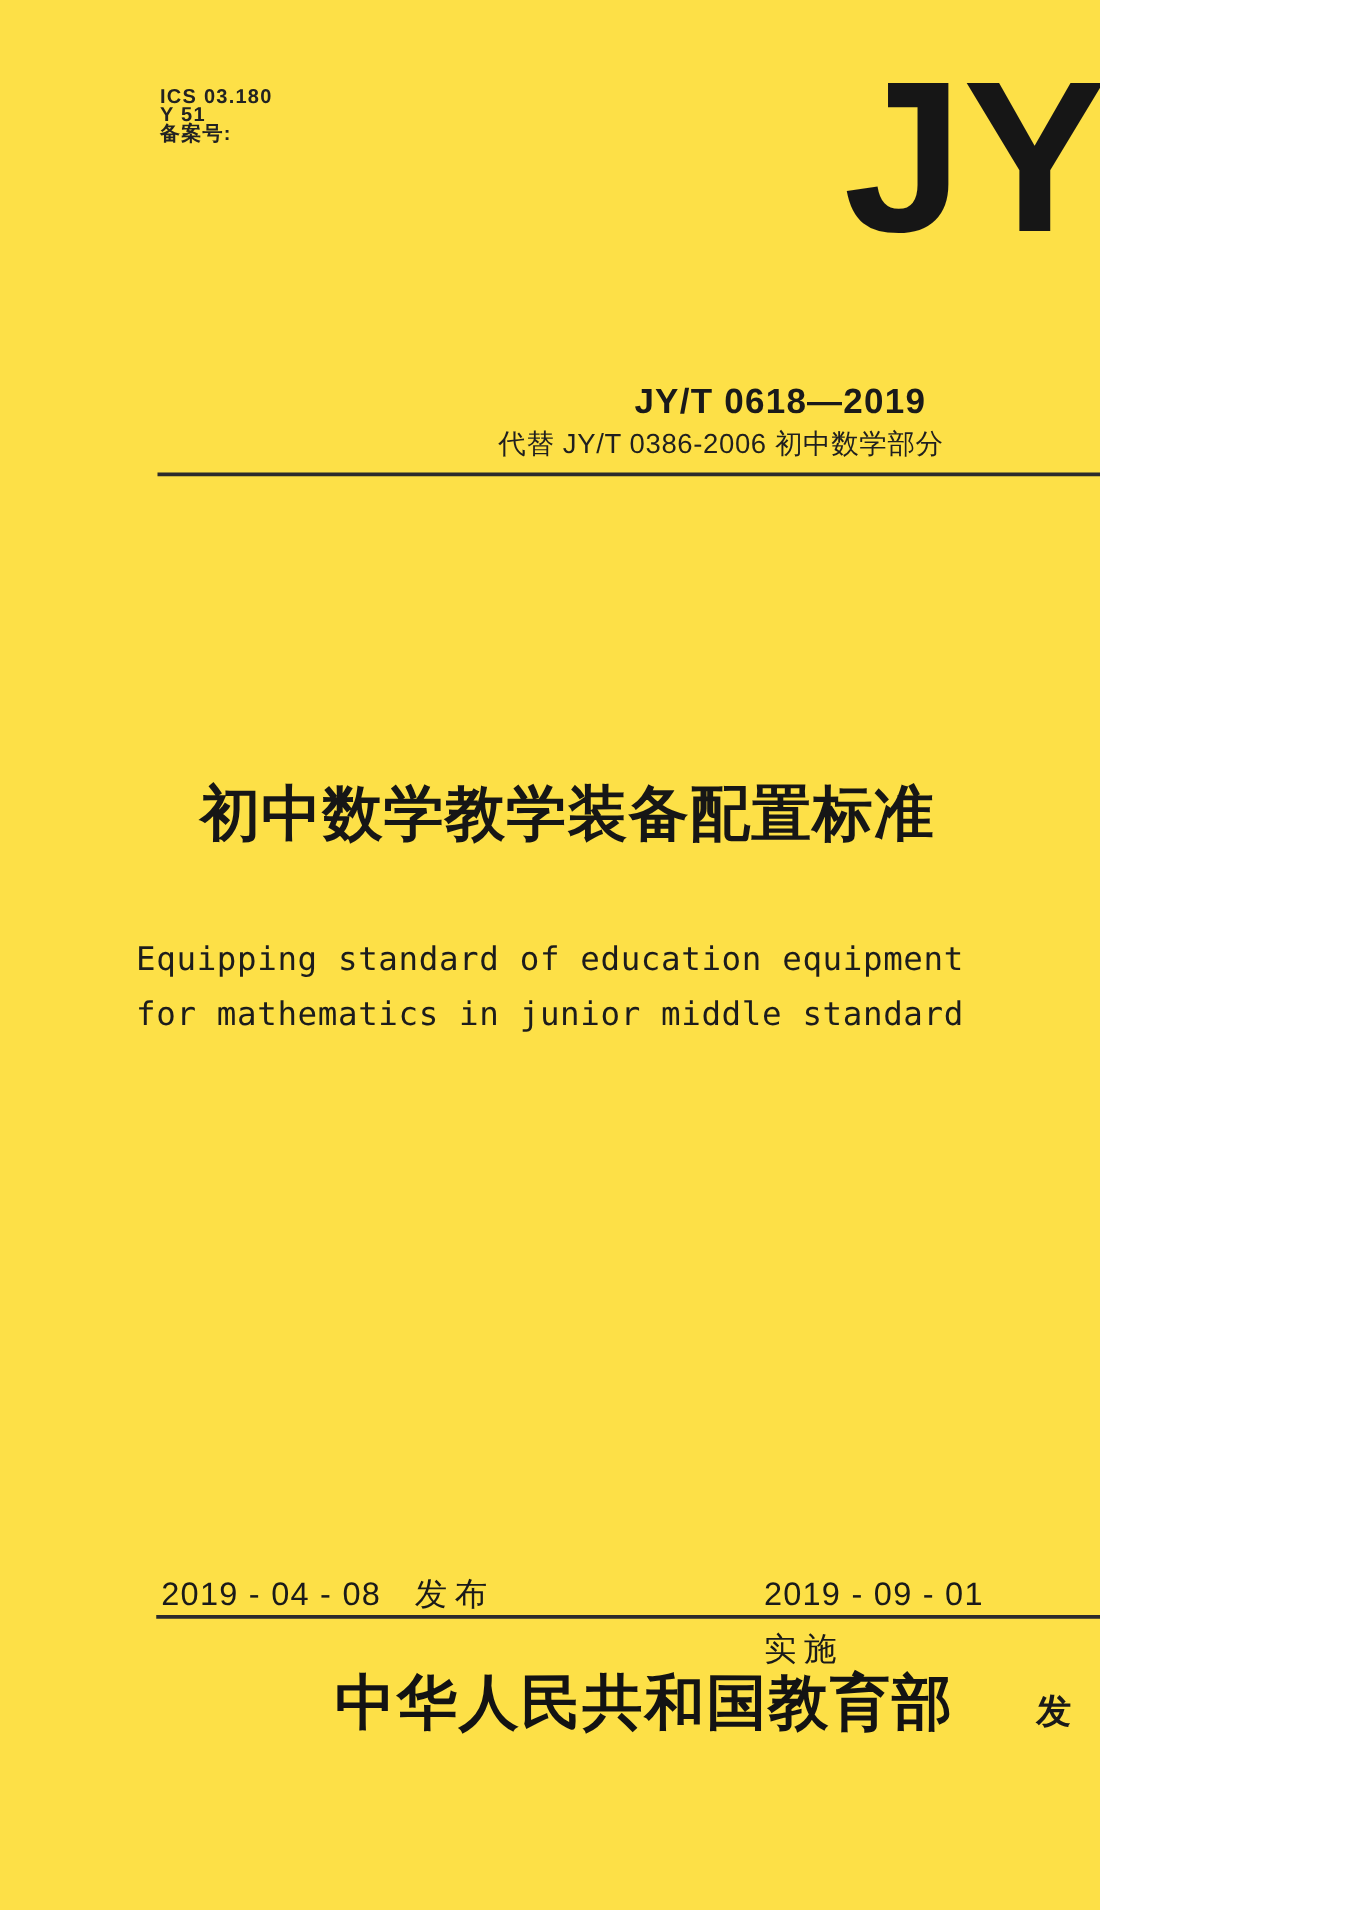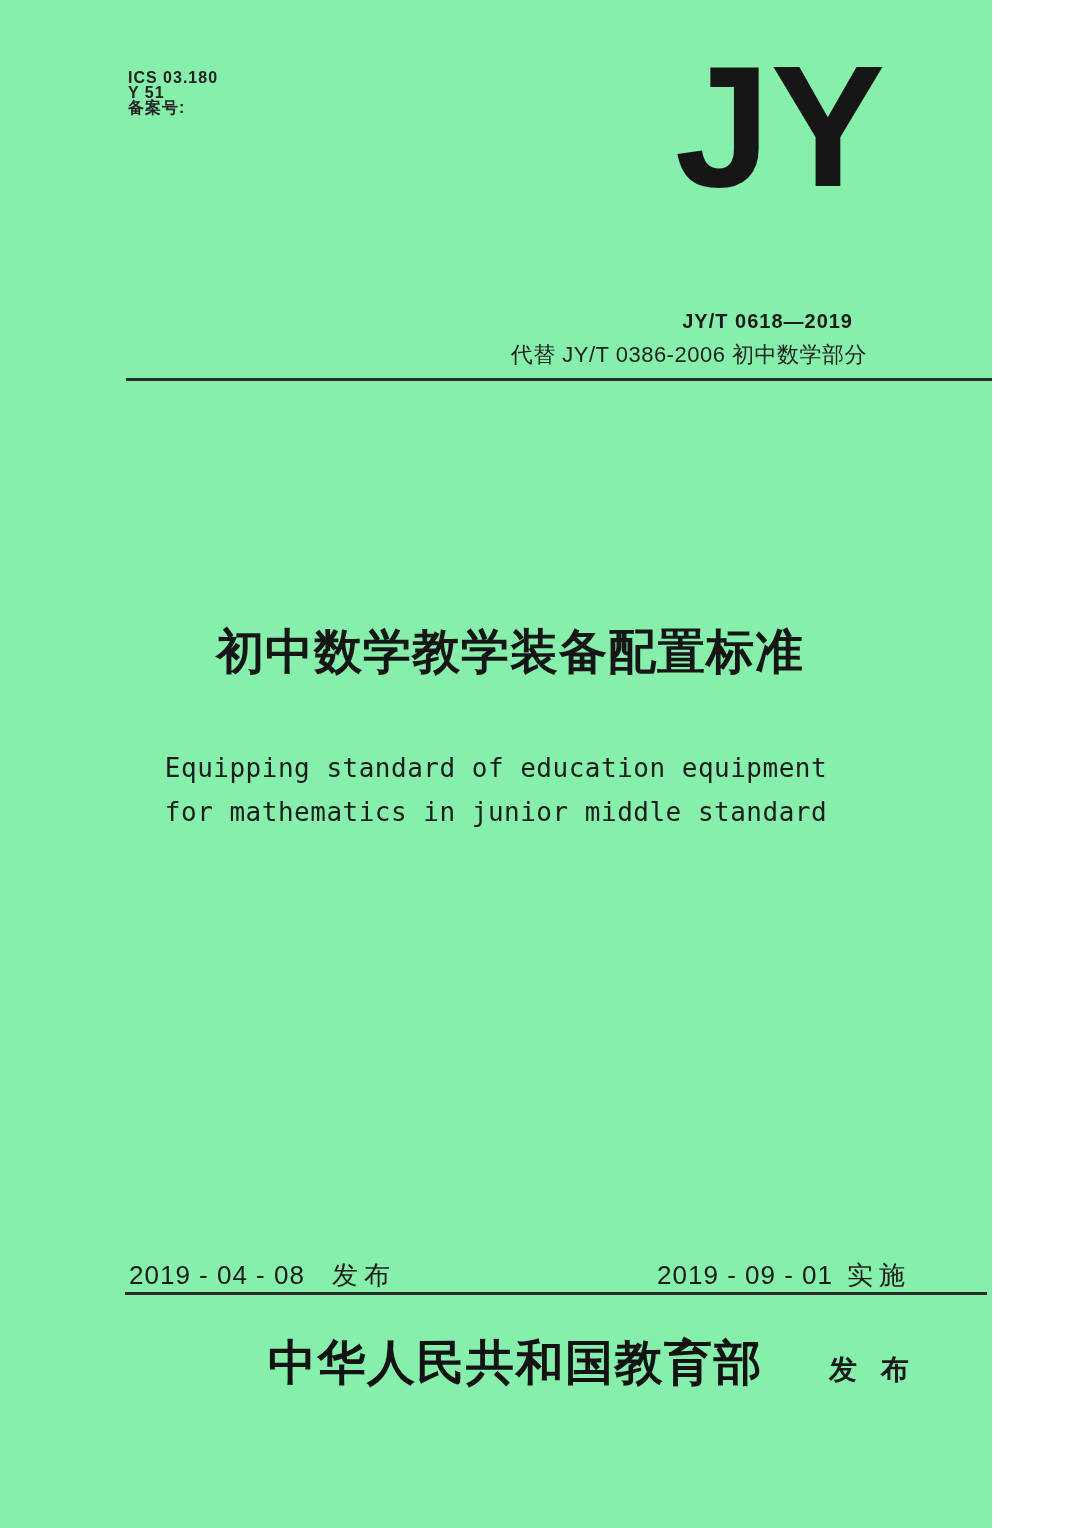--- a/index.html
+++ b/index.html
@@ -2,23 +2,23 @@
 <html><head>
 <meta charset="utf-8">
 <style>
   html, body {
     margin: 0;
     padding: 0;
     background: #ffffff;
   }
   .page {
     position: relative;
-    width: 992px;
+    width: 880px;
     height: 1528px;
-    background: #86efac;
+    background: #fde047;
     color: #1a1a1a;
     overflow: hidden;
     font-family: "Liberation Sans", "DejaVu Sans", sans-serif;
   }
   .abs { position: absolute; }
 
   
   .meta-block {
     left: 128px;
     top: 70px;
@@ -59,21 +59,21 @@
     white-space: nowrap;
     color: #141414;
   }
 
   
   .standard-number {
     right: 139px;
     top: 306px;
     font-family: "Liberation Sans", "DejaVu Sans", sans-serif;
     font-weight: 600;
-    font-size: 20px;
+    font-size: 28px;
     line-height: 30px;
     letter-spacing: 1px;
     color: #1a1a1a;
     white-space: nowrap;
   }
 
   
   .replaces-note {
     right: 125px;
     top: 341px;
@@ -132,21 +132,21 @@
     gap: 14px;
     font-family: "Liberation Sans", "DejaVu Sans", sans-serif;
     font-weight: 500;
     font-size: 26px;
     line-height: 30px;
     letter-spacing: 1px;
     white-space: nowrap;
     color: #1a1a1a;
   }
   .date-issue { left: 129px; gap: 27px; }
-  .date-implement { right: 81px; }
+  .date-implement { right: 93px; flex-direction: column; }
   .date-label { letter-spacing: 6px; }
 
   
   .footer-row {
     left: 268px;
     top: 1337px;
     display: flex;
     align-items: baseline;
     white-space: nowrap;
   }

